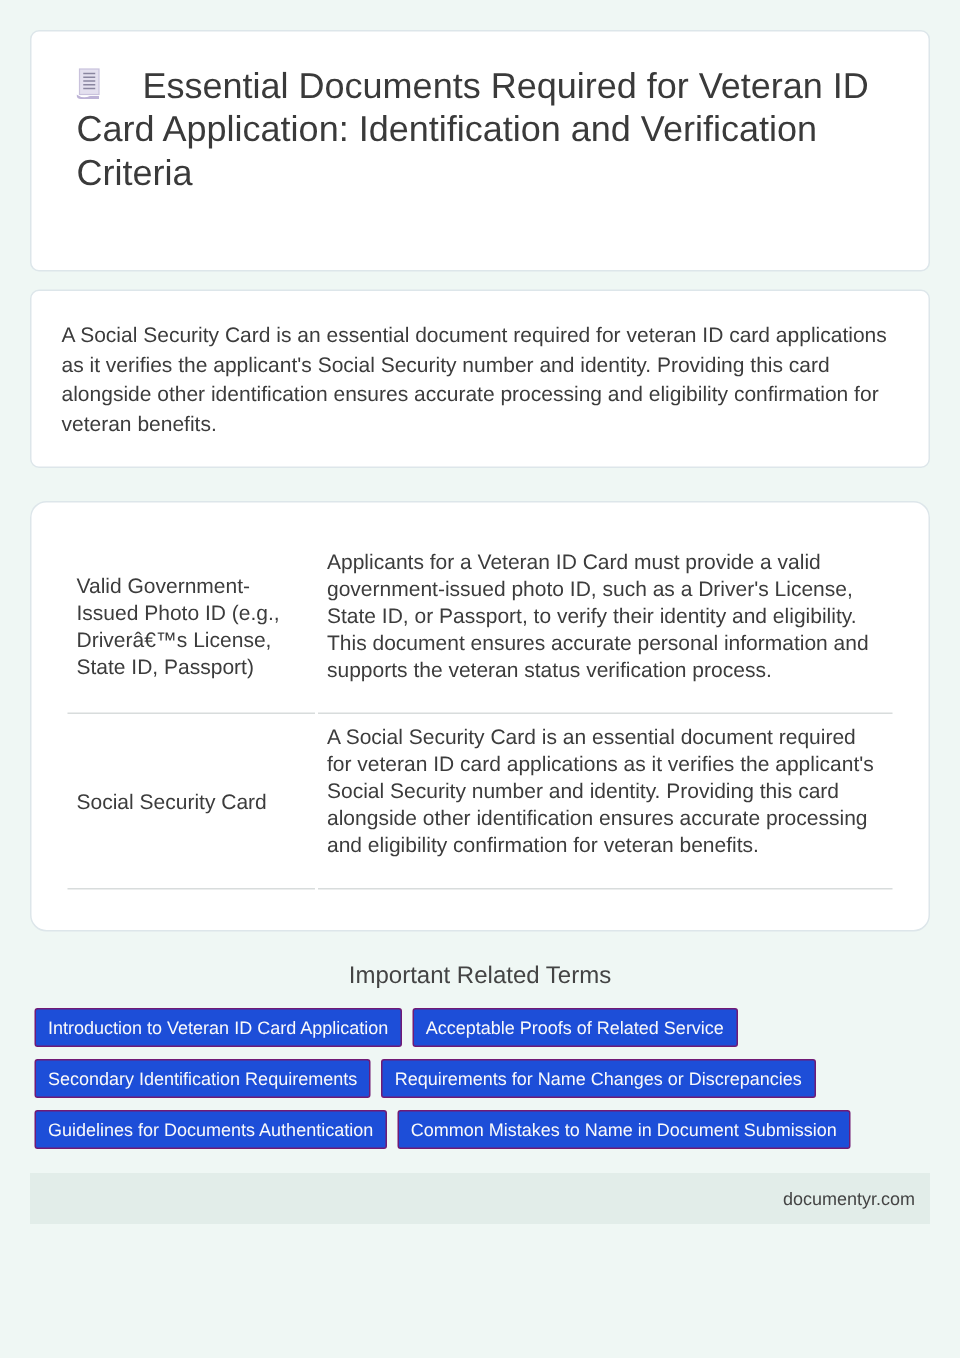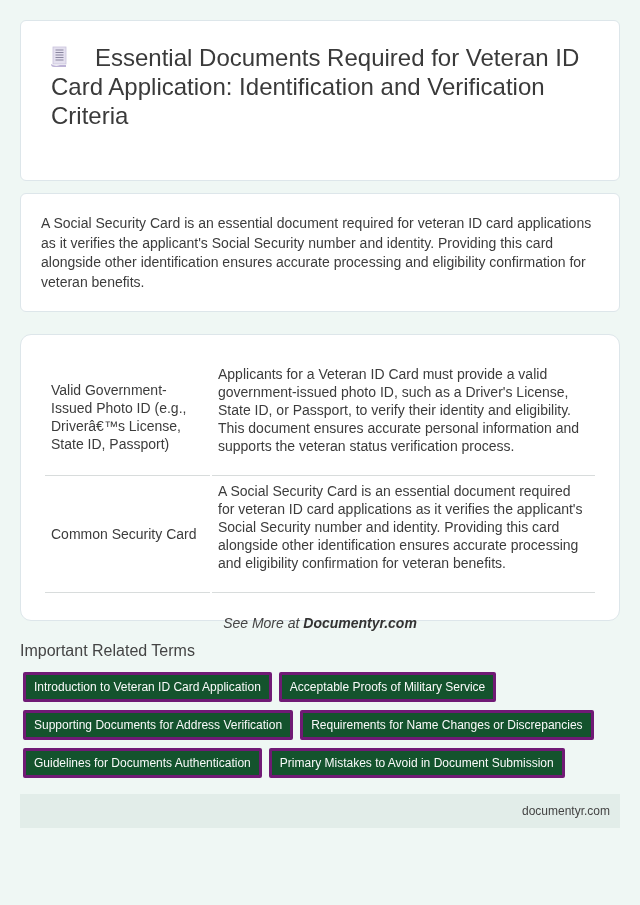--- a/index.html
+++ b/index.html
@@ -65,34 +65,35 @@
     td.desc-cell { padding: 6px 6px 20px 6px; margin-left: 28px; }
     .see-more {
       text-align: center;
       font-size: 14px;
       font-style: italic;
       color: #444;
       margin-top: 22px;
     }
     .see-more b { font-weight: bold; color: #333; }
     .related-heading {
+      text-align: center;
       font-size: 16px;
       color: #444;
       margin-top: 21px;
       margin-bottom: 12px;
     }
     .tags { display: flex; flex-wrap: wrap; gap: 8px 7px; padding-left: 3px; }
     .tag {
-      background: #14532d;
+      background: #1d4ed8;
       color: #fafafa;
       font-size: 12px;
       padding: 5px 8px;
       border-radius: 2px;
       line-height: 14px;
-      border: 3px solid #701a75;
+      border: 1px solid #701a75;
     }
     .footer {
       margin-top: 16px;
       background: #e2ede9;
       height: 34px;
       display: flex;
       align-items: center;
       justify-content: flex-end;
       padding-right: 10px;
       font-size: 12px;
@@ -123,36 +124,33 @@
 </div>
 
 <div class="card table-card">
   <table>
     <tbody>
         <tr>
       <td class="label-cell">Valid Government-Issued Photo ID (e.g., Driverâ€™s License, State ID, Passport)</td>
       <td class="desc-cell">Applicants for a Veteran ID Card must provide a valid government-issued photo ID, such as a Driver's License, State ID, or Passport, to verify their identity and eligibility. This document ensures accurate personal information and supports the veteran status verification process.</td>
     </tr>
     <tr>
-      <td class="label-cell">Common Security Card</td>
+      <td class="label-cell">Social Security Card</td>
       <td class="desc-cell">A Social Security Card is an essential document required for veteran ID card applications as it verifies the applicant's Social Security number and identity. Providing this card alongside other identification ensures accurate processing and eligibility confirmation for veteran benefits.</td>
     </tr>
   </tbody>
     </table>
-  <div class="see-more">
-    <span>See More at </span><b>Documentyr.com</b>
-  </div>
 </div>
 
 <div class="related-heading">Important Related Terms</div>
 
 <div class="tags">
   <span class="tag">Introduction to Veteran ID Card Application</span>
-  <span class="tag">Acceptable Proofs of Military Service</span>
-  <span class="tag">Supporting Documents for Address Verification</span>
+  <span class="tag">Acceptable Proofs of Related Service</span>
+  <span class="tag">Secondary Identification Requirements</span>
   <span class="tag">Requirements for Name Changes or Discrepancies</span>
   <span class="tag">Guidelines for Documents Authentication</span>
-  <span class="tag">Primary Mistakes to Avoid in Document Submission</span>
+  <span class="tag">Common Mistakes to Name in Document Submission</span>
 </div>
 
 <div class="footer">
   <span>documentyr.com</span>
 </div>
 
 </body></html>

